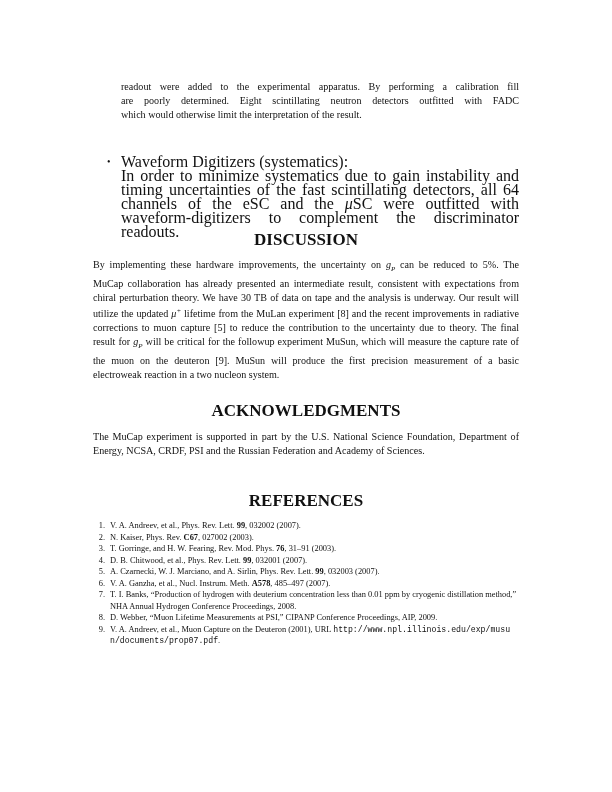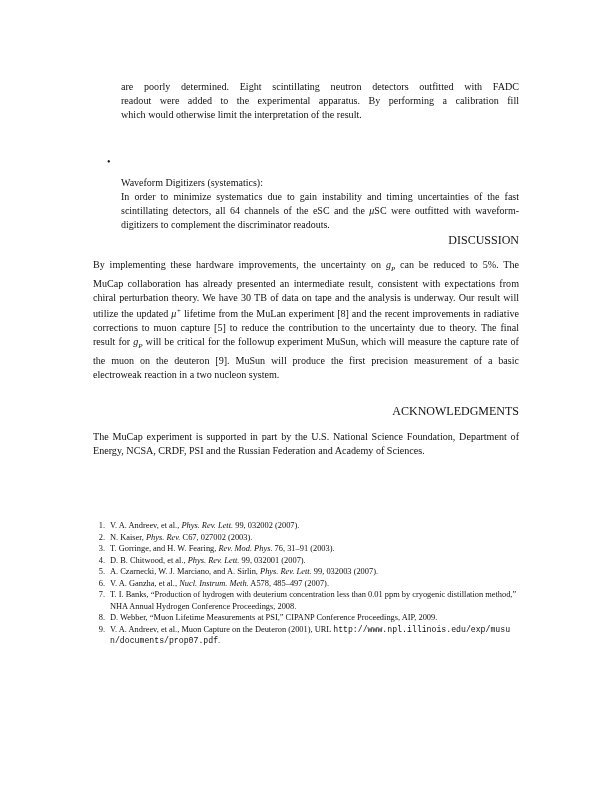--- a/index.html
+++ b/index.html
@@ -3,58 +3,59 @@
 <meta charset="utf-8">
 <style>
   html, body { margin: 0; padding: 0; background: #ffffff; }
   body { width: 612px; height: 792px; position: relative; overflow: hidden; color: #111; font-family: "Liberation Serif", "DejaVu Serif", serif; }
   .page { position: absolute; left: 0; top: 0; width: 612px; height: 792px; }
   .text { position: absolute; font-size: 10.1px; line-height: 13.9px; text-align: justify; }
   .jl { text-align-last: justify; }
   .cont { left: 121px; width: 398px; top: 80px; }
   .bullet-block { position: absolute; left: 105px; top: 155px; width: 414px; }
   .bullet-dot { position: absolute; left: 2px; top: 0; font-size: 10px; line-height: 13.9px; }
-  .bullet-body { position: absolute; left: 16px; width: 398px; top: 0; font-size: 10px; line-height: 13.9px; text-align: justify; margin-top: 21px; }
-  .heading { position: absolute; left: 93px; width: 426px; text-align: right; font-weight: normal; font-size: 12px; line-height: 14px; }
+  .bullet-body { position: absolute; left: 16px; width: 398px; top: 0; font-size: 16px; line-height: 13.9px; text-align: justify; }
+  .heading { position: absolute; left: 93px; width: 426px; text-align: center; font-weight: bold; font-size: 17px; line-height: 14px; }
   .body { left: 93px; width: 426px; }
   .math { font-style: italic; }
   .refs { position: absolute; left: 93px; top: 520px; width: 426px; font-size: 8.4px; line-height: 11.5px; }
   .ref { position: relative; padding-left: 17px; text-align: left; }
   .ref-num { position: absolute; left: 0; top: 0; width: 12px; text-align: right; }
-  .it { font-style: italic; }
-  .bd { font-weight: normal; }
+  .it { }
+  .bd { font-weight: bold; }
   .mono { font-family: "Liberation Mono", "DejaVu Sans Mono", monospace; font-size: 8.2px; }
 </style>
 </head>
 <body>
 
 <div class="page">
 
   <div class="text cont">
+    <div class="jl">readout were added to the experimental apparatus. By performing a calibration fill</div>
     <div class="jl">are poorly determined. Eight scintillating neutron detectors outfitted with FADC</div>
-    <div class="jl">readout were added to the experimental apparatus. By performing a calibration fill</div>
     <div>which would otherwise limit the interpretation of the result.</div>
   </div>
 
   <div class="bullet-block">
     <span class="bullet-dot">•</span>
     <div class="bullet-body">
       <div>Waveform Digitizers (systematics):</div>
       <div><span>In order to minimize systematics due to gain instability and timing uncertainties of the fast scintillating detectors, all 64 channels of the eSC and the </span><span class="math">μ</span><span>SC were outfitted with waveform-digitizers to complement the discriminator readouts.</span></div>
     </div>
   </div>
 
   <div class="heading" style="top:233px;">DISCUSSION</div>
   <div class="text body" style="top:258px;">
     <span>By implementing these hardware improvements, the uncertainty on </span><span class="math"><span>g</span><sub style="font-size:7px;">P</sub></span><span> can be reduced to 5%. The MuCap collaboration has already presented an intermediate result, consistent with expectations from chiral perturbation theory. We have 30 TB of data on tape and the analysis is underway. Our result will utilize the updated </span><span class="math"><span>μ</span><sup style="font-size:7px;">+</sup></span><span> lifetime from the MuLan experiment [8] and the recent improvements in radiative corrections to muon capture [5] to reduce the contribution to the uncertainty due to theory. The final result for </span><span class="math"><span>g</span><sub style="font-size:7px;">P</sub></span><span> will be critical for the followup experiment MuSun, which will measure the capture rate of the muon on the deuteron [9]. MuSun will produce the first precision measurement of a basic electroweak reaction in a two nucleon system.</span>
   </div>
 
   <div class="heading" style="top:404px;">ACKNOWLEDGMENTS</div>
   <div class="text body" style="top:430px;">The MuCap experiment is supported in part by the U.S. National Science Foundation, Department of Energy, NCSA, CRDF, PSI and the Russian Federation and Academy of Sciences.</div>
 
+  <div class="heading" style="top:494px;">REFERENCES</div>
   <div class="refs">
     <div class="ref"><span class="ref-num">1.</span><span>V. A. Andreev, et al., </span><span class="it">Phys. Rev. Lett.</span> <span class="bd">99</span><span>, 032002 (2007).</span></div>
     <div class="ref"><span class="ref-num">2.</span><span>N. Kaiser, </span><span class="it">Phys. Rev.</span> <span class="bd">C67</span><span>, 027002 (2003).</span></div>
     <div class="ref"><span class="ref-num">3.</span><span>T. Gorringe, and H. W. Fearing, </span><span class="it">Rev. Mod. Phys.</span> <span class="bd">76</span><span>, 31–91 (2003).</span></div>
     <div class="ref"><span class="ref-num">4.</span><span>D. B. Chitwood, et al., </span><span class="it">Phys. Rev. Lett.</span> <span class="bd">99</span><span>, 032001 (2007).</span></div>
     <div class="ref"><span class="ref-num">5.</span><span>A. Czarnecki, W. J. Marciano, and A. Sirlin, </span><span class="it">Phys. Rev. Lett.</span> <span class="bd">99</span><span>, 032003 (2007).</span></div>
     <div class="ref"><span class="ref-num">6.</span><span>V. A. Ganzha, et al., </span><span class="it">Nucl. Instrum. Meth.</span> <span class="bd">A578</span><span>, 485–497 (2007).</span></div>
     <div class="ref"><span class="ref-num">7.</span><span>T. I. Banks, “Production of hydrogen with deuterium concentration less than 0.01 ppm by cryogenic distillation method,” NHA Annual Hydrogen Conference Proceedings, 2008.</span></div>
     <div class="ref"><span class="ref-num">8.</span><span>D. Webber, “Muon Lifetime Measurements at PSI,” CIPANP Conference Proceedings, AIP, 2009.</span></div>
     <div class="ref"><span class="ref-num">9.</span><span>V. A. Andreev, et al., Muon Capture on the Deuteron (2001), URL </span><span class="mono" style="word-break:break-all;">http://www.npl.illinois.edu/exp/musun/documents/prop07.pdf</span><span>.</span></div>

